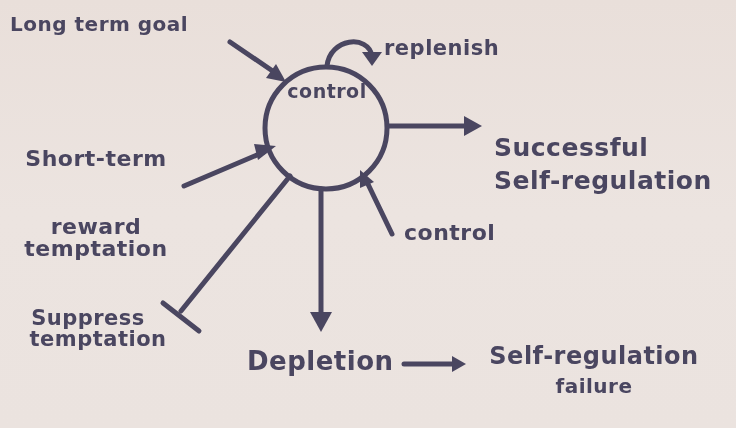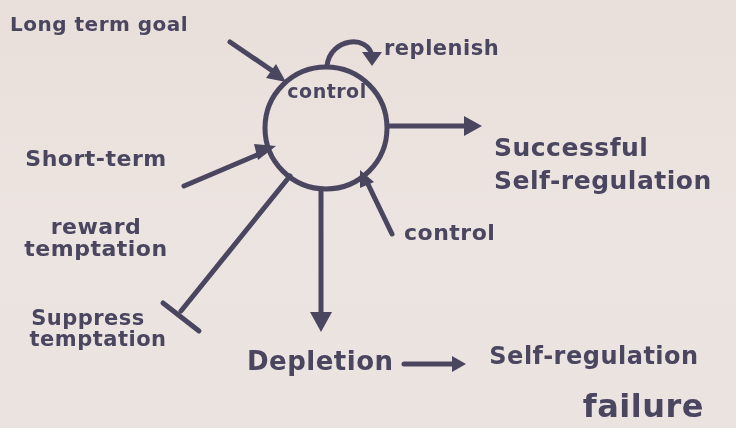--- a/index.html
+++ b/index.html
@@ -80,14 +80,14 @@
 
 <div class="lbl c" style="left:10px;top:308px;width:196px;">
   <div style="font-size:21px;margin-left:-40px;">Suppress</div>
   <div style="font-size:21px;margin-left:-20px;">temptation</div>
 </div>
 
 <div class="lbl" style="left:247px;top:348px;font-size:26px;">Depletion</div>
 
 <div class="lbl c" style="left:484px;top:344px;width:220px;">
   <div style="font-size:24px;">Self-regulation</div>
-  <div style="font-size:32px;margin-top:22px;text-align:right;">failure</div>
+  <div style="font-size:20px;margin-top:8px;">failure</div>
 </div>
 
 </body></html>

